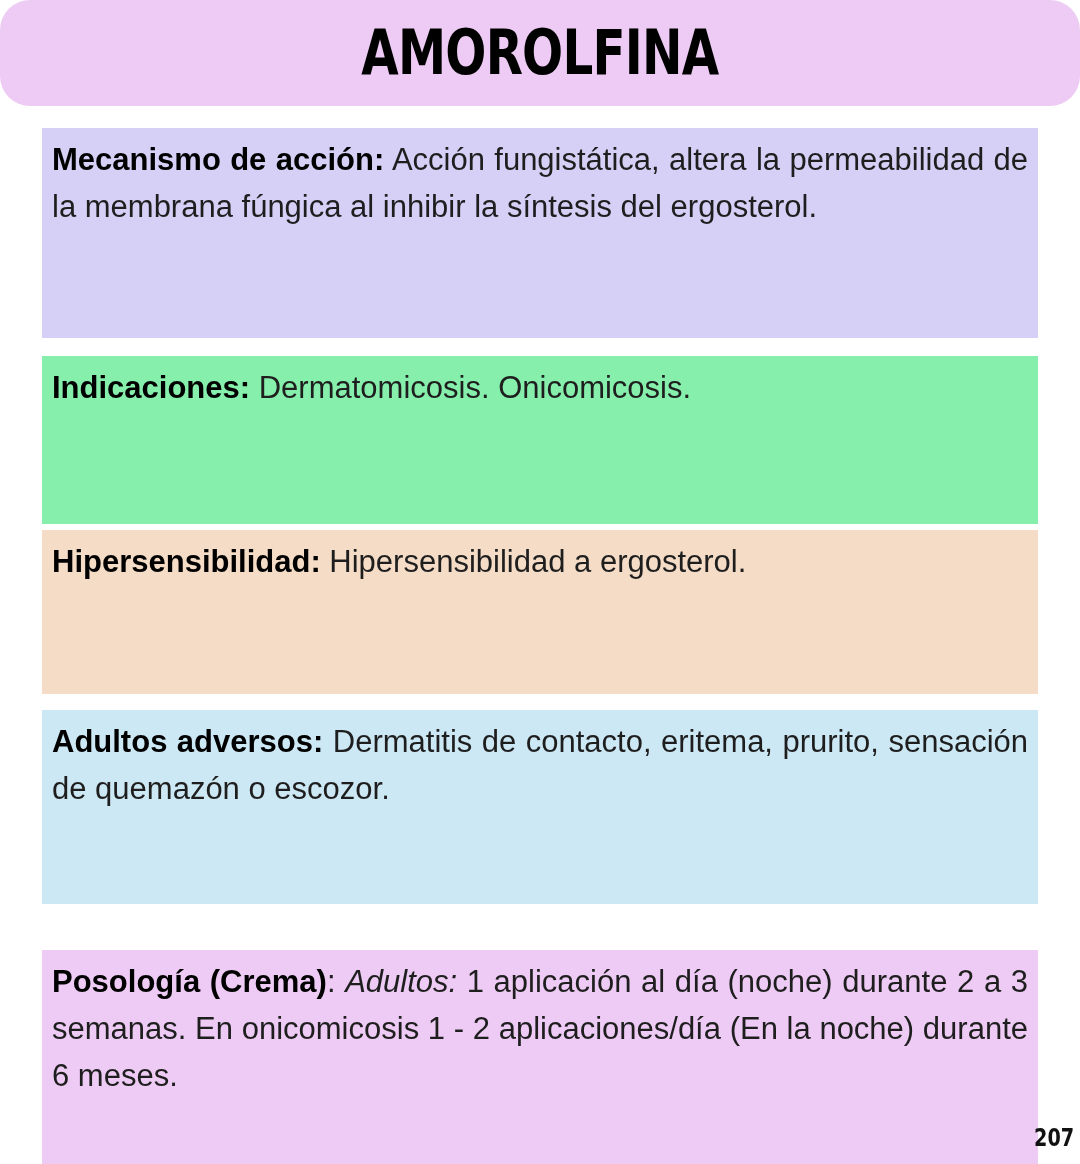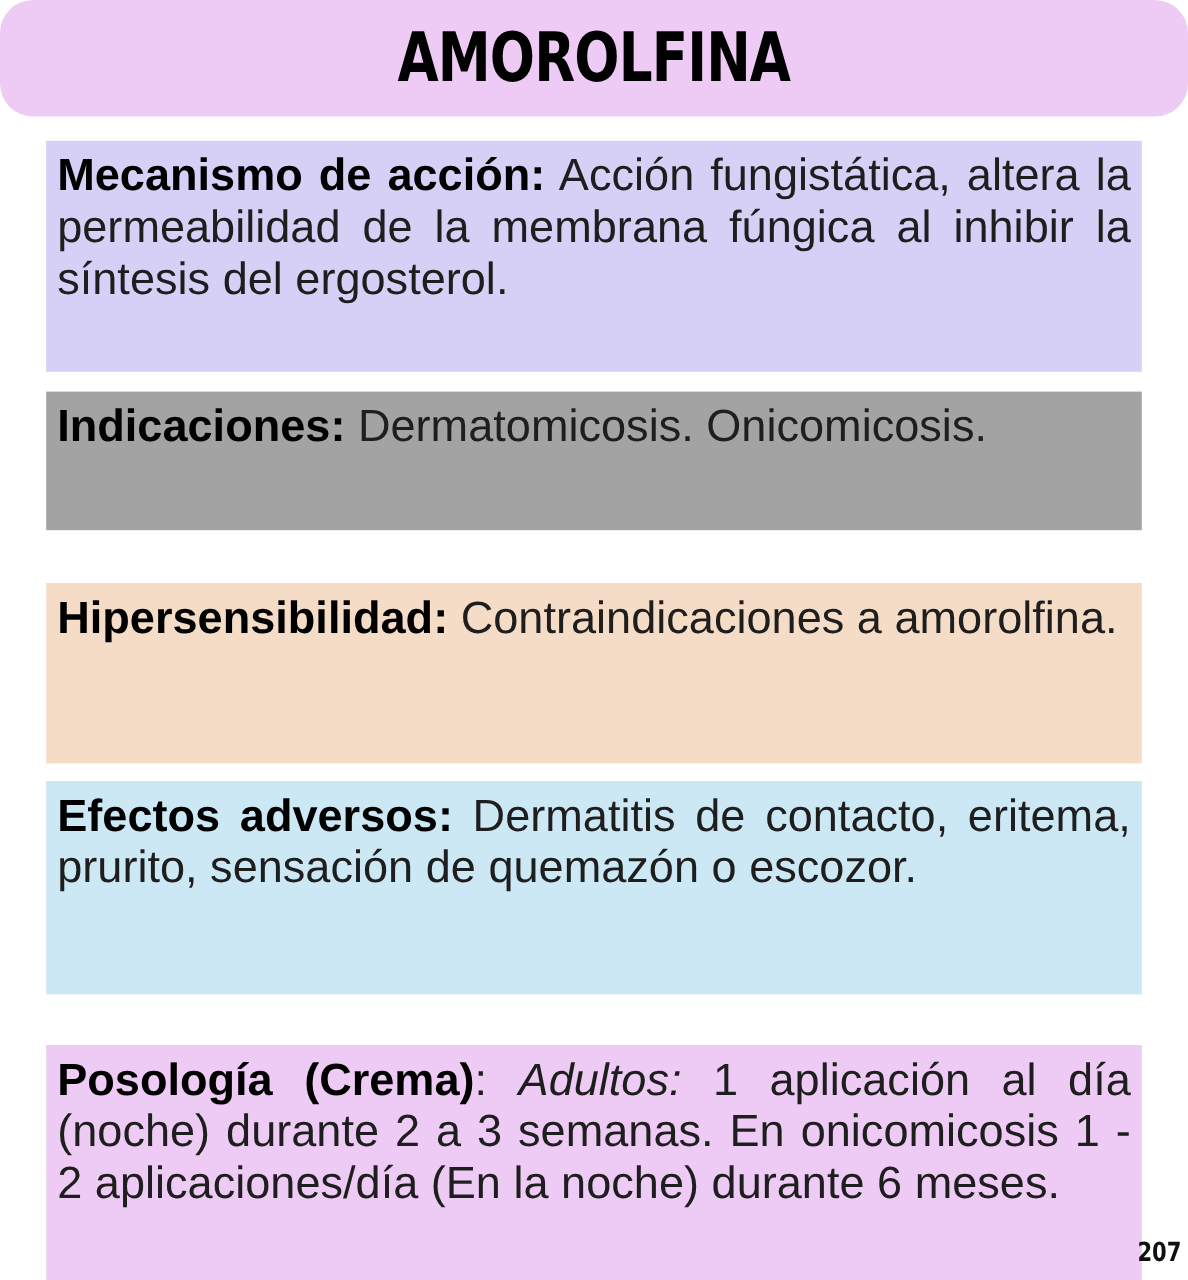--- a/index.html
+++ b/index.html
@@ -13,26 +13,26 @@
     display: flex; align-items: center; justify-content: center; border-radius: 30px;
   }
   .title {
     font-family: "DejaVu Sans", "Liberation Sans", sans-serif;
     font-weight: bold; font-size: 62px; letter-spacing: -1px;
     transform: scaleX(0.78); color: #000; line-height: 1;
   }
   .block {
     position: absolute; left: 42px; width: 996px; box-sizing: border-box;
     padding: 8px 10px 0 10px;
-    font-size: 41px; line-height: 47px; text-align: justify; color: #1e1e1e;
+    font-size: 31px; line-height: 47px; text-align: justify; color: #1e1e1e;
   }
   .label { font-weight: bold; color: #000; }
   .it { font-style: italic; }
   .b1 { top: 128px; height: 210px; background: #d6cff6; }
-  .b2 { top: 356px; height: 126px; background: #a3a3a3; }
+  .b2 { top: 356px; height: 168px; background: #86efac; }
   .b3 { top: 530px; height: 164px; background: #f4dcc6; }
   .b4 { top: 710px; height: 194px; background: #cde8f5; }
   .b5 { top: 916px; height: 232px; background: #eecbf4; margin-top: 34px; }
   .pagenum {
     position: absolute; right: 6px; top: 1124px;
     font-family: "DejaVu Sans", sans-serif; font-weight: bold; font-size: 24px;
     transform: scaleX(0.8); transform-origin: right; color: #111;
   }
 </style>
 </head>
@@ -44,24 +44,24 @@
 
 <div class="block b1">
   <span class="label">Mecanismo de acción:</span><span> Acción fungistática, altera la permeabilidad de la membrana fúngica al inhibir la síntesis del ergosterol.</span>
 </div>
 
 <div class="block b2">
   <span class="label">Indicaciones:</span><span> Dermatomicosis. Onicomicosis.</span>
 </div>
 
 <div class="block b3">
-  <span class="label">Hipersensibilidad:</span><span> Contraindicaciones a amorolfina.</span>
+  <span class="label">Hipersensibilidad:</span><span> Hipersensibilidad a ergosterol.</span>
 </div>
 
 <div class="block b4">
-  <span class="label">Efectos adversos:</span><span> Dermatitis de contacto, eritema, prurito, sensación de quemazón o escozor.</span>
+  <span class="label">Adultos adversos:</span><span> Dermatitis de contacto, eritema, prurito, sensación de quemazón o escozor.</span>
 </div>
 
 <div class="block b5">
   <span class="label">Posología (Crema)</span><span>: </span><span class="it">Adultos:</span><span> 1 aplicación al día (noche) durante 2 a 3 semanas. En onicomicosis 1 - 2 aplicaciones/día (En la noche) durante 6 meses.</span>
 </div>
 
 <div class="pagenum">207</div>
 
 </body></html>

